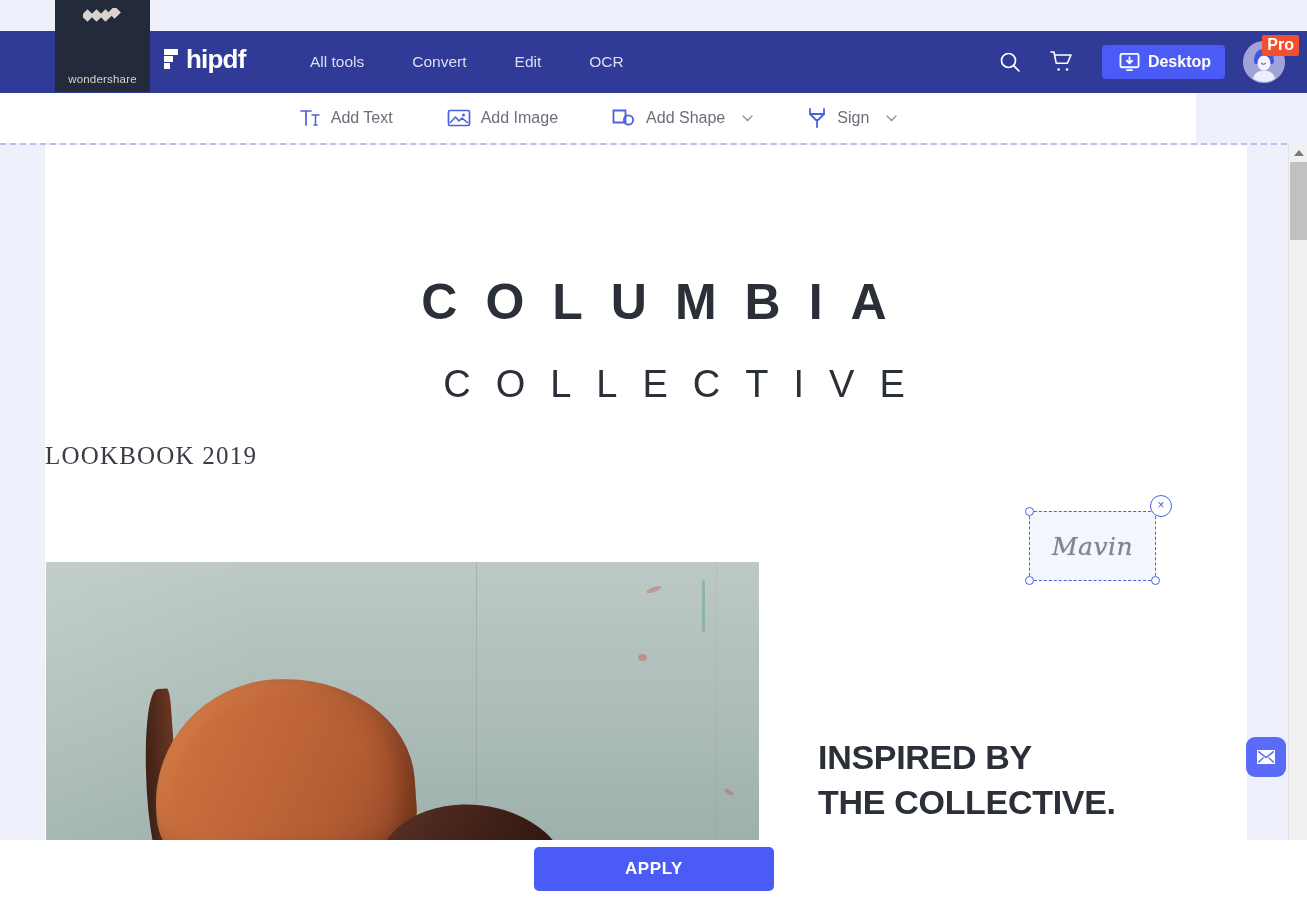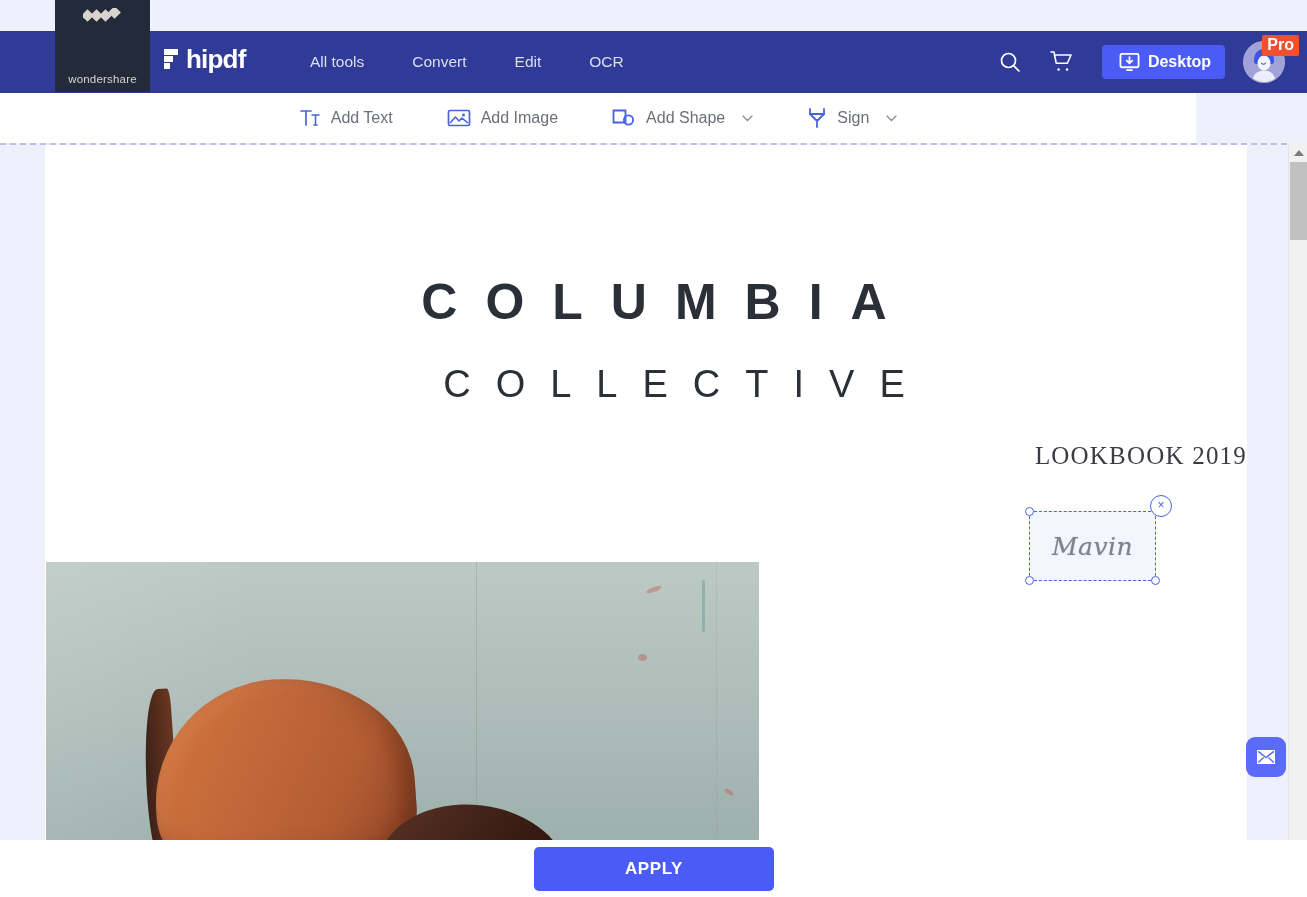--- a/index.html
+++ b/index.html
@@ -118,24 +118,23 @@
   .doc-sub {
     position: absolute; top: 218px; left: 0; width: 1202px;
     text-align: center; color: #2b2f38;
     font-size: 38px; font-weight: normal; letter-spacing: 25px;
     text-indent: 25px;
     font-family: "Liberation Sans", sans-serif;
     margin-left: 28px;
   }
   .doc-lookbook {
     position: absolute; top: 297px; left: 0; width: 1202px;
-    text-align: right; color: #3a3c44;
+    text-align: left; color: #3a3c44;
     font-size: 25px; letter-spacing: 1.2px;
     font-family: "Liberation Serif", serif;
-    padding-left: 20px;
   }
 
   
   .photo {
     position: absolute; left: 1px; top: 417px; width: 713px; height: 283px;
     overflow: hidden;
     background: linear-gradient(175deg, #b4c2bf 0%, #a8b8b5 40%, #9fb0ad 100%);
   }
   .wall {
     position: absolute; inset: 0;
@@ -379,20 +378,24 @@
       <div class="wall-line" style="left:670px;opacity:.5"></div>
       <div class="speck" style="left:600px;top:25px;width:16px;height:5px;background:#c4736b;transform:rotate(-20deg)"></div>
       <div class="speck" style="left:592px;top:92px;width:9px;height:7px;background:#bd6f68"></div>
       <div class="speck" style="left:656px;top:18px;width:3px;height:52px;background:#6fa39c;border-radius:2px"></div>
       <div class="speck" style="left:678px;top:228px;width:10px;height:4px;background:#bb6a63;transform:rotate(35deg)"></div>
       <div class="chair-edge"></div>
       <div class="chair"></div>
       <div class="chair-2"></div>
     </div>
 
+    <div class="doc-headline">
+      <div>INSPIRED BY</div>
+      <div>THE COLLECTIVE.</div>
+    </div>
 
     <div class="sig-box">
       <div class="sig-text">Mavin</div>
       <div class="handle h-tl"></div>
       <div class="handle h-bl"></div>
       <div class="handle h-br"></div>
       <div class="sig-close">×</div>
     </div>
 
   </div>

